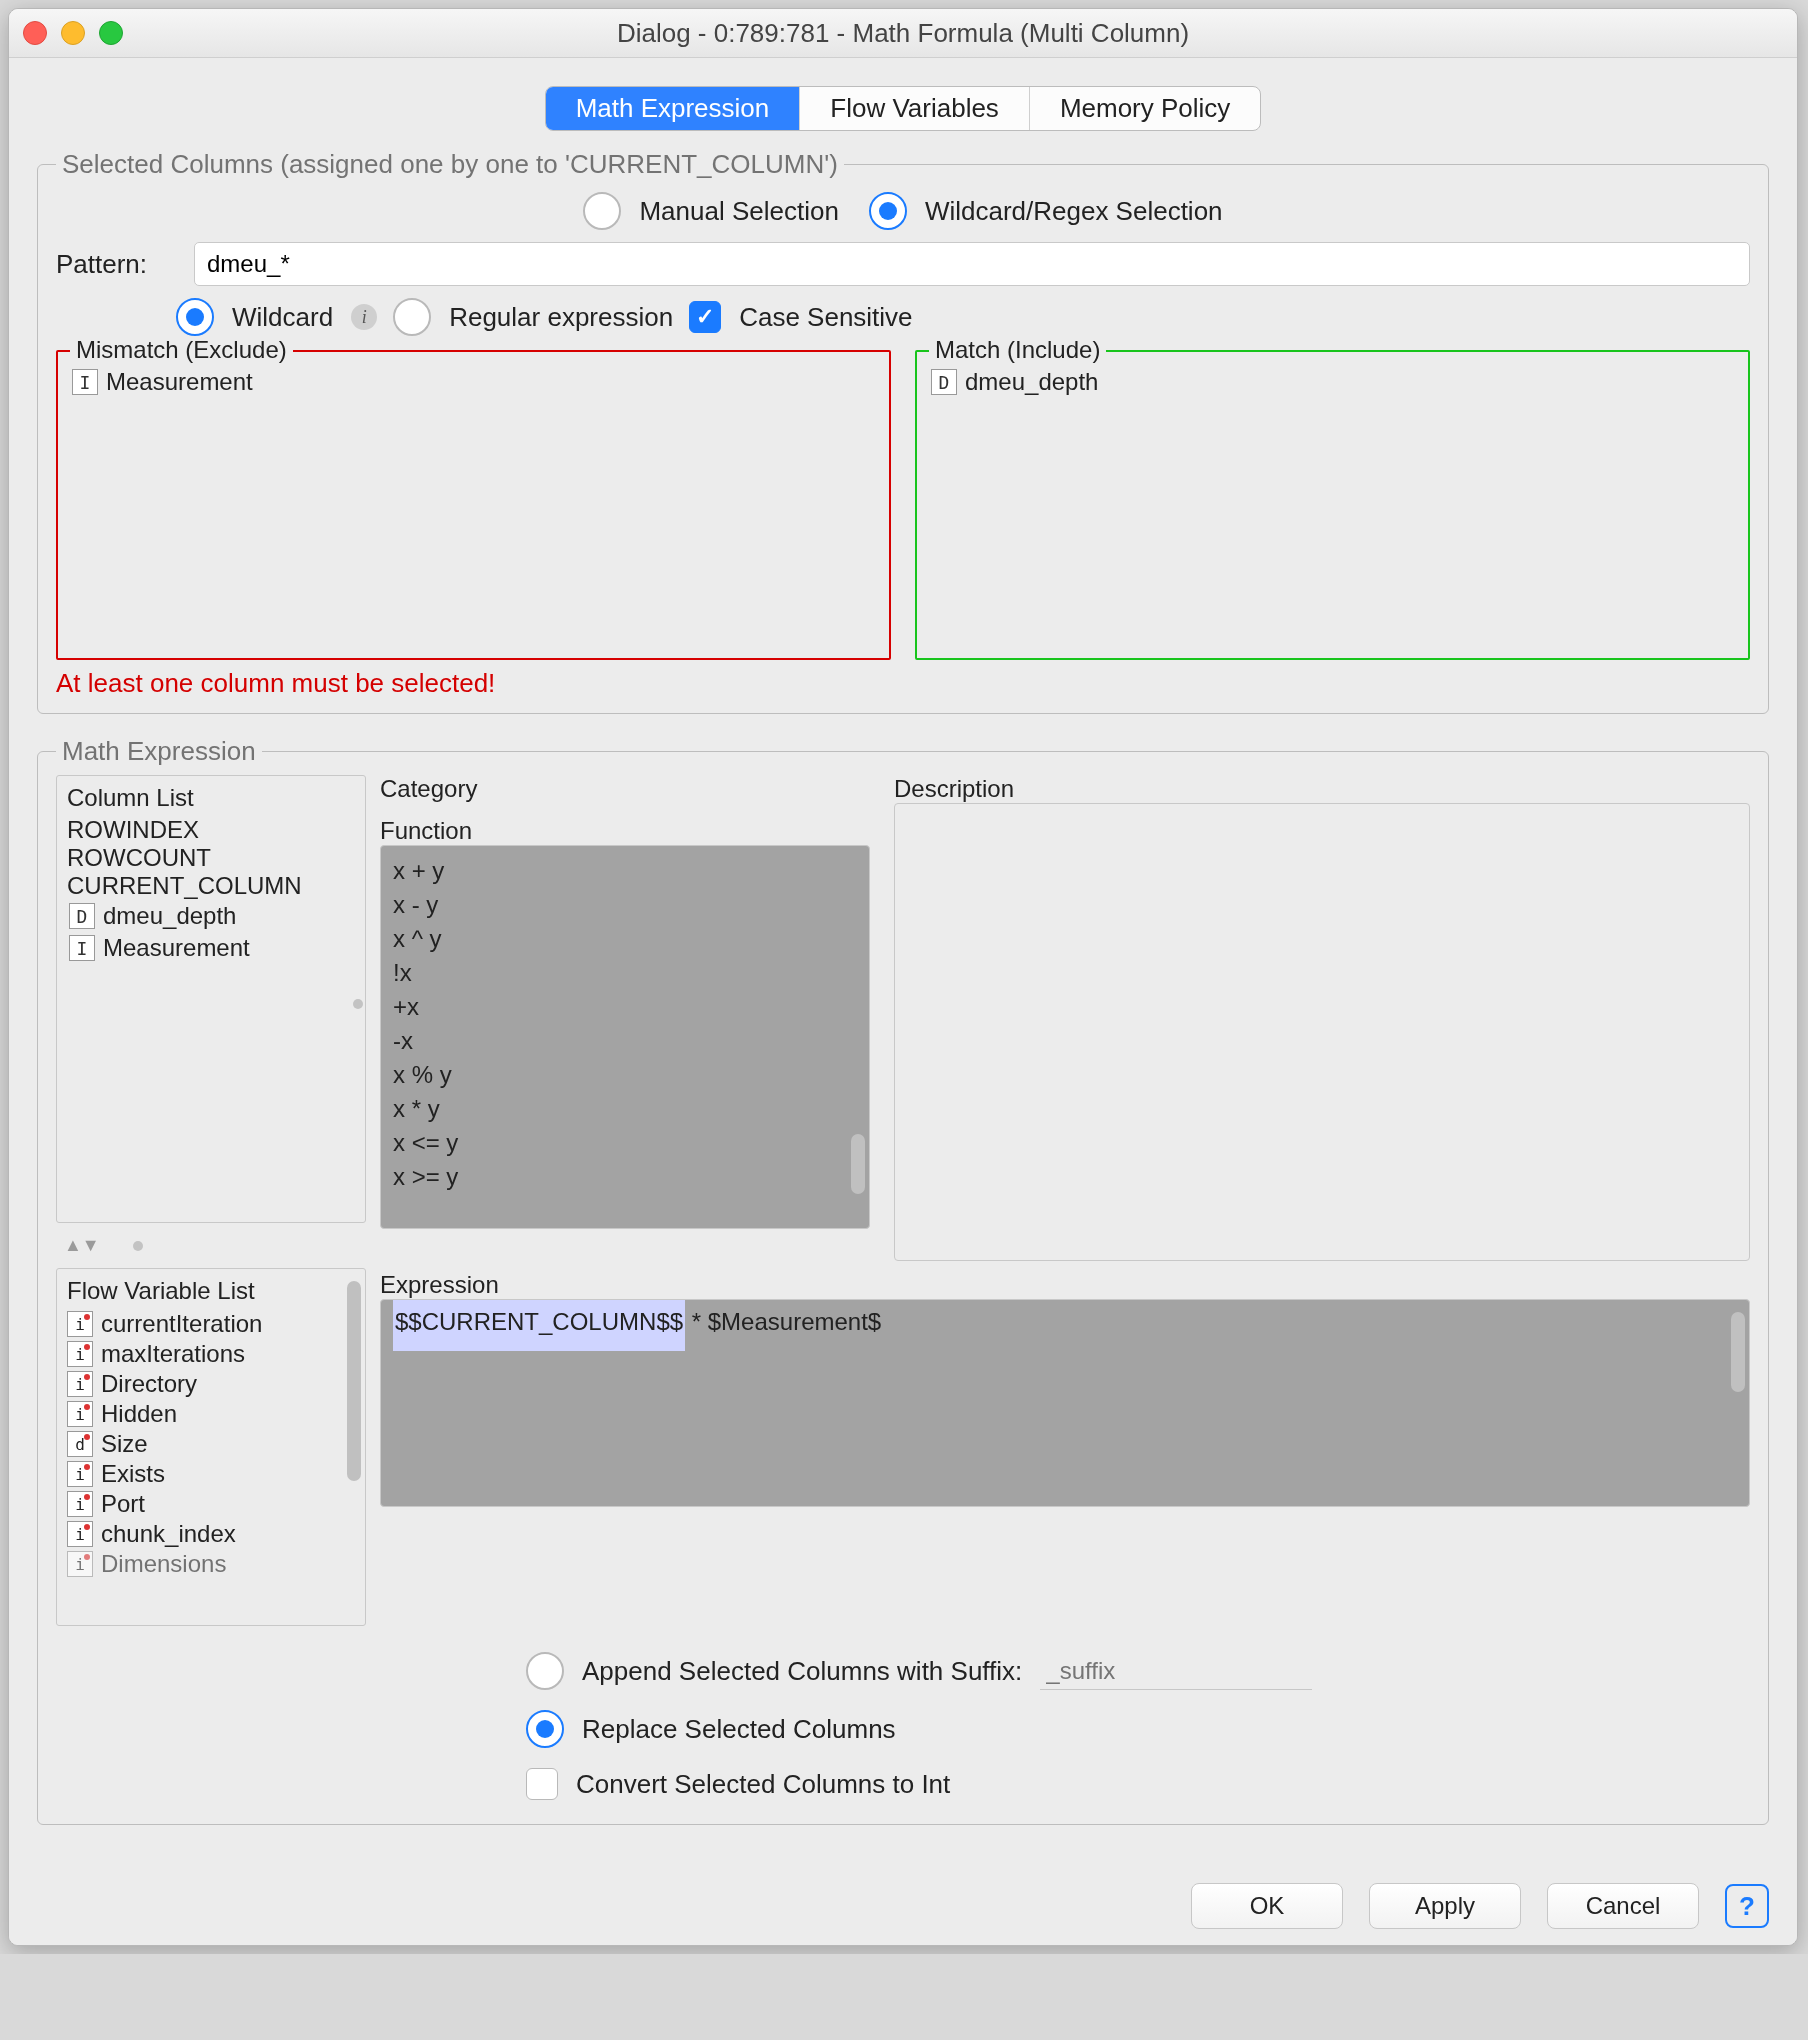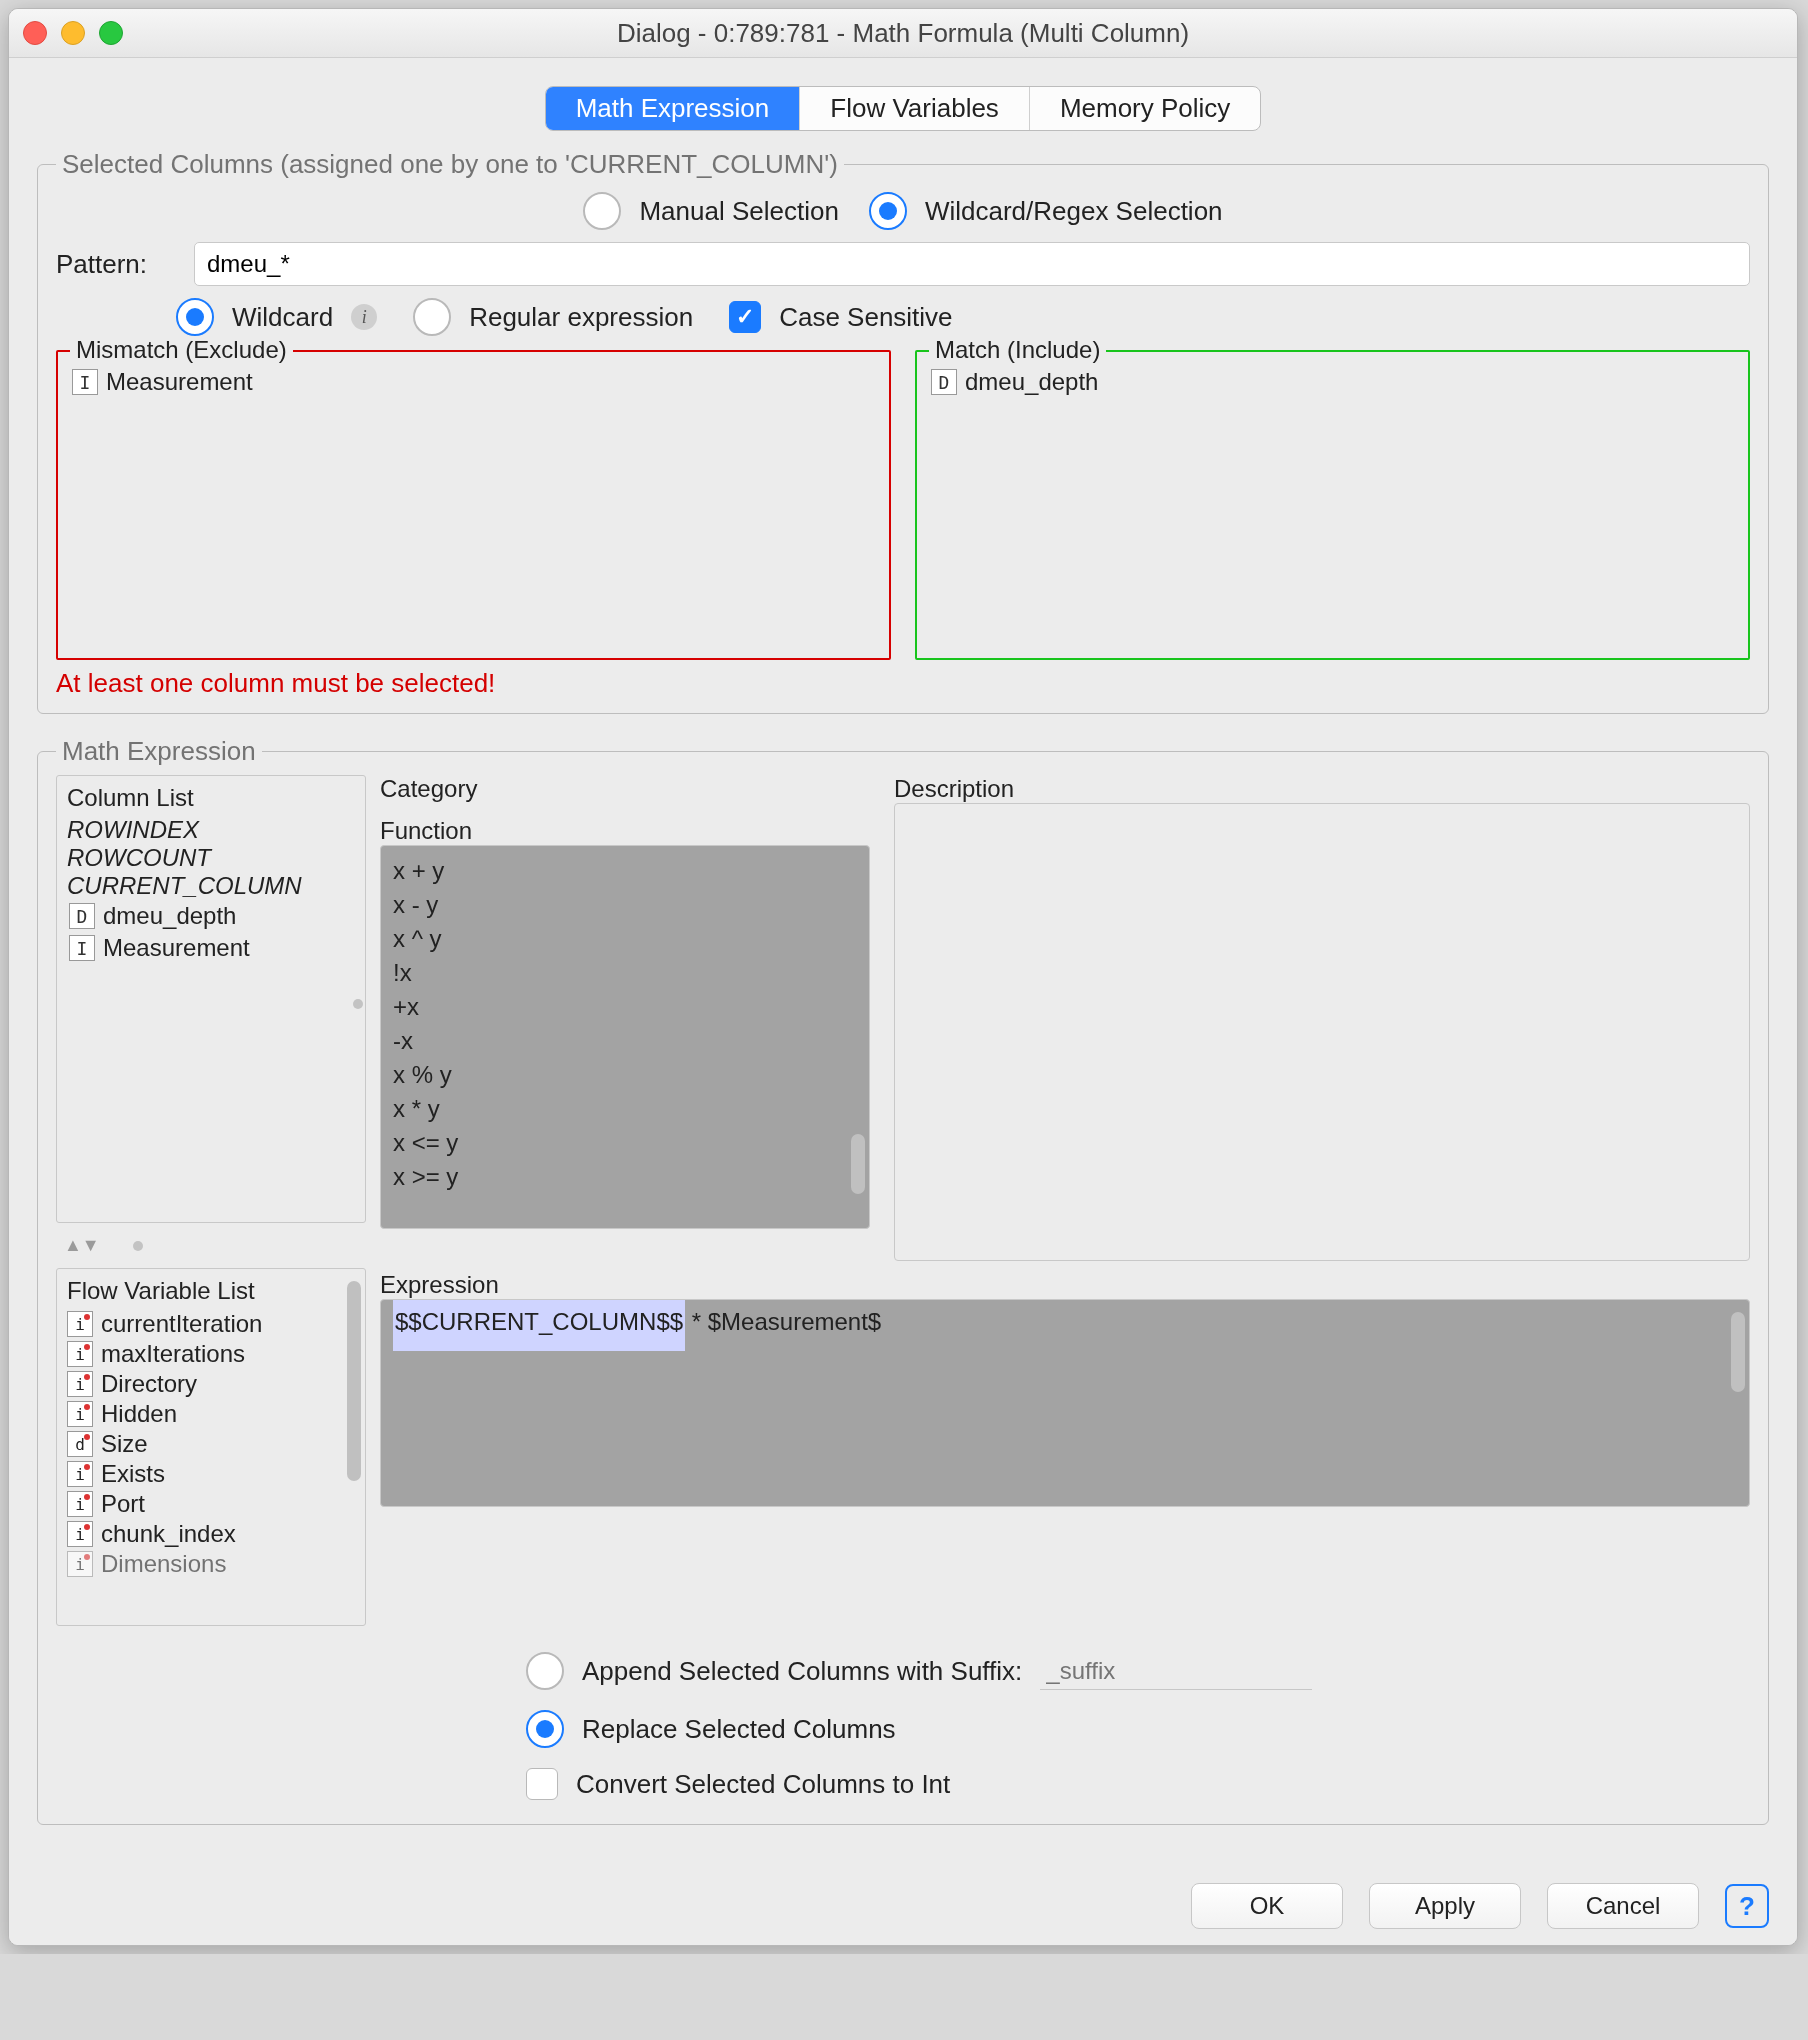--- a/index.html
+++ b/index.html
@@ -31,21 +31,21 @@
   .legendbox.red{border-color:#d60000;}
   .legendbox.green{border-color:#18c41c;}
   .legendbox>.lbl{position:absolute;top:-16px;left:12px;background:#ececec;padding:0 6px;font-size:24px;}
   .listitem{display:flex;align-items:center;gap:8px;padding:2px 2px;}
   .typeicon{width:24px;height:24px;border:1px solid #999;font-size:18px;display:flex;align-items:center;justify-content:center;background:#fff;font-family:monospace;color:#333;flex:none;}
   .warn{color:#d40000;margin-top:8px;font-size:26px;}
   .math{display:flex;gap:14px;}
   .leftcol{width:310px;display:flex;flex-direction:column;gap:10px;}
   .panel{border:1px solid #c8c8c8;background:#ececec;border-radius:3px;padding:8px 10px;}
   .panel .hdr{font-size:24px;margin-bottom:4px;}
-  .panel .italic{font-style:italic;}
+  .panel .italic{}
   .navhandles{display:flex;align-items:center;gap:18px;color:#9b9b9b;font-size:18px;padding:2px 8px;}
   .scrolldot{width:10px;height:10px;border-radius:50%;background:#c3c3c3;}
   .flowitem{display:flex;align-items:center;gap:8px;padding:1px 0;}
   .fvicon{width:24px;height:24px;border:1px solid #999;background:#fff;font-size:16px;display:flex;align-items:center;justify-content:center;font-family:monospace;position:relative;flex:none;}
   .fvicon .dot{position:absolute;top:2px;right:2px;width:6px;height:6px;border-radius:50%;background:#d33;}
   .rightcol{flex:1;display:flex;flex-direction:column;gap:10px;}
   .catrow{display:flex;gap:24px;}
   .catblock{flex:0 0 490px;}
   .descblock{flex:1;}
   .select{display:flex;align-items:center;justify-content:space-between;border:1px solid #cfcfcf;border-radius:6px;height:40px;padding:0 0 0 14px;background:#fff;overflow:hidden;}
@@ -102,21 +102,21 @@
           <span class="radio checked"></span>
           <span class="label">Wildcard/Regex Selection</span>
         </div>
       </div>
 
       <div class="row" style="margin-bottom:12px;">
         <span class="label" style="width:120px;">Pattern:</span>
         <input class="textfield" value="dmeu_*" style="">
       </div>
 
-      <div class="row" style="gap:36px;margin-left:120px;margin-bottom:10px;">
+      <div class="row" style="gap:16px;margin-left:120px;margin-bottom:10px;">
         <div class="row">
           <span class="radio checked"></span>
           <span class="label">Wildcard</span>
           <span class="info-circ">i</span>
         </div>
         <div class="row">
           <span class="radio"></span>
           <span class="label">Regular expression</span>
         </div>
         <div class="row">

